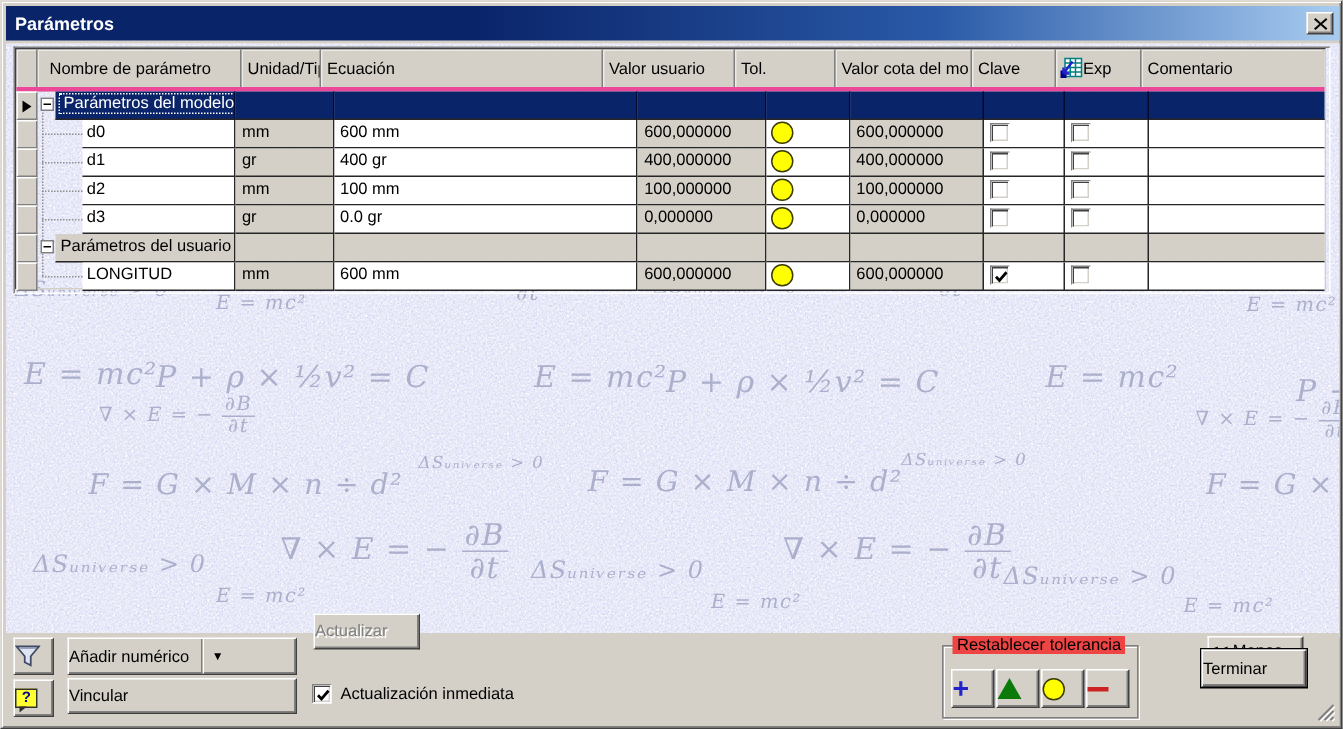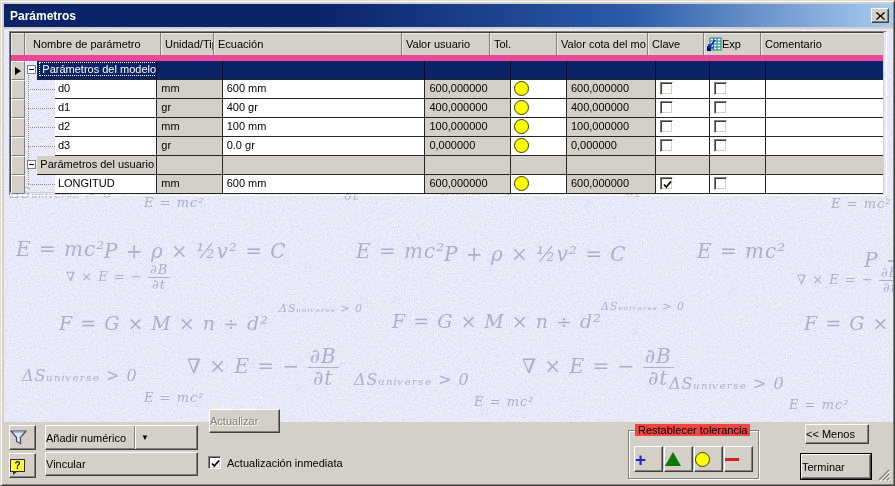--- a/index.html
+++ b/index.html
@@ -32,21 +32,21 @@
   }
   .wm .frac{display:inline-flex;flex-direction:column;text-align:center;vertical-align:middle;line-height:1.05;}
   .wm .num{border-bottom:1px solid #a2a6c4;padding:0 2px;}
   .wm.bar{border-top:1px solid #a2a6c4;}
   
   .tbl{
     position:absolute;left:8px;top:30px;width:878px;height:165px;
     border:1px solid;border-color:#808080 #ffffff #ffffff #808080;
   }
   .tbl-in{position:relative;width:874px;height:161px;border:1px solid;border-color:#404040 #d4d0c8 #d4d0c8 #404040;}
-  .thead{display:flex;height:28px;background:#d4d0c8;border-bottom:6px solid #ec4899;}
+  .thead{display:flex;height:28px;background:#d4d0c8;border-bottom:3px solid #ec4899;}
   .h{display:flex;align-items:center;padding-left:4px;border-right:1px solid #808080;
      box-shadow:inset 1px 1px 0 #ecebe6;overflow:hidden;white-space:nowrap;}
   .hblank{width:14px;padding:0;}
   .hname{width:136px;padding-left:8px;}
   .hunit{width:53px;}
   .heq{width:188px;}
   .hnom{width:88px;}
   .htol{width:67px;}
   .hcota{width:91px;}
   .hclave{width:56px;}
@@ -374,21 +374,21 @@
       </button>
     <button class="btn tolbtn" style="left:95px;">
         <span class="redminus"></span>
       </button>
   </div>
 
   <button class="btn" style="left:804px;top:423px;width:64px;height:20px;">
     <span>&lt;&lt; Menos</span>
   </button>
 
-  <button class="btn default" style="left:800px;top:453px;width:70px;height:25px;">
+  <button class="btn default" style="left:800px;top:432px;width:70px;height:25px;">
     <span>Terminar</span>
   </button>
 
   <svg class="grip" width="13" height="13">
     <path d="M12 2 L2 12 M12 6 L6 12 M12 10 L10 12" stroke="#808080" stroke-width="1.4"></path>
     <path d="M13 3 L3 13 M13 7 L7 13 M13 11 L11 13" stroke="#ffffff" stroke-width="1"></path>
   </svg>
 
 </div>
 

